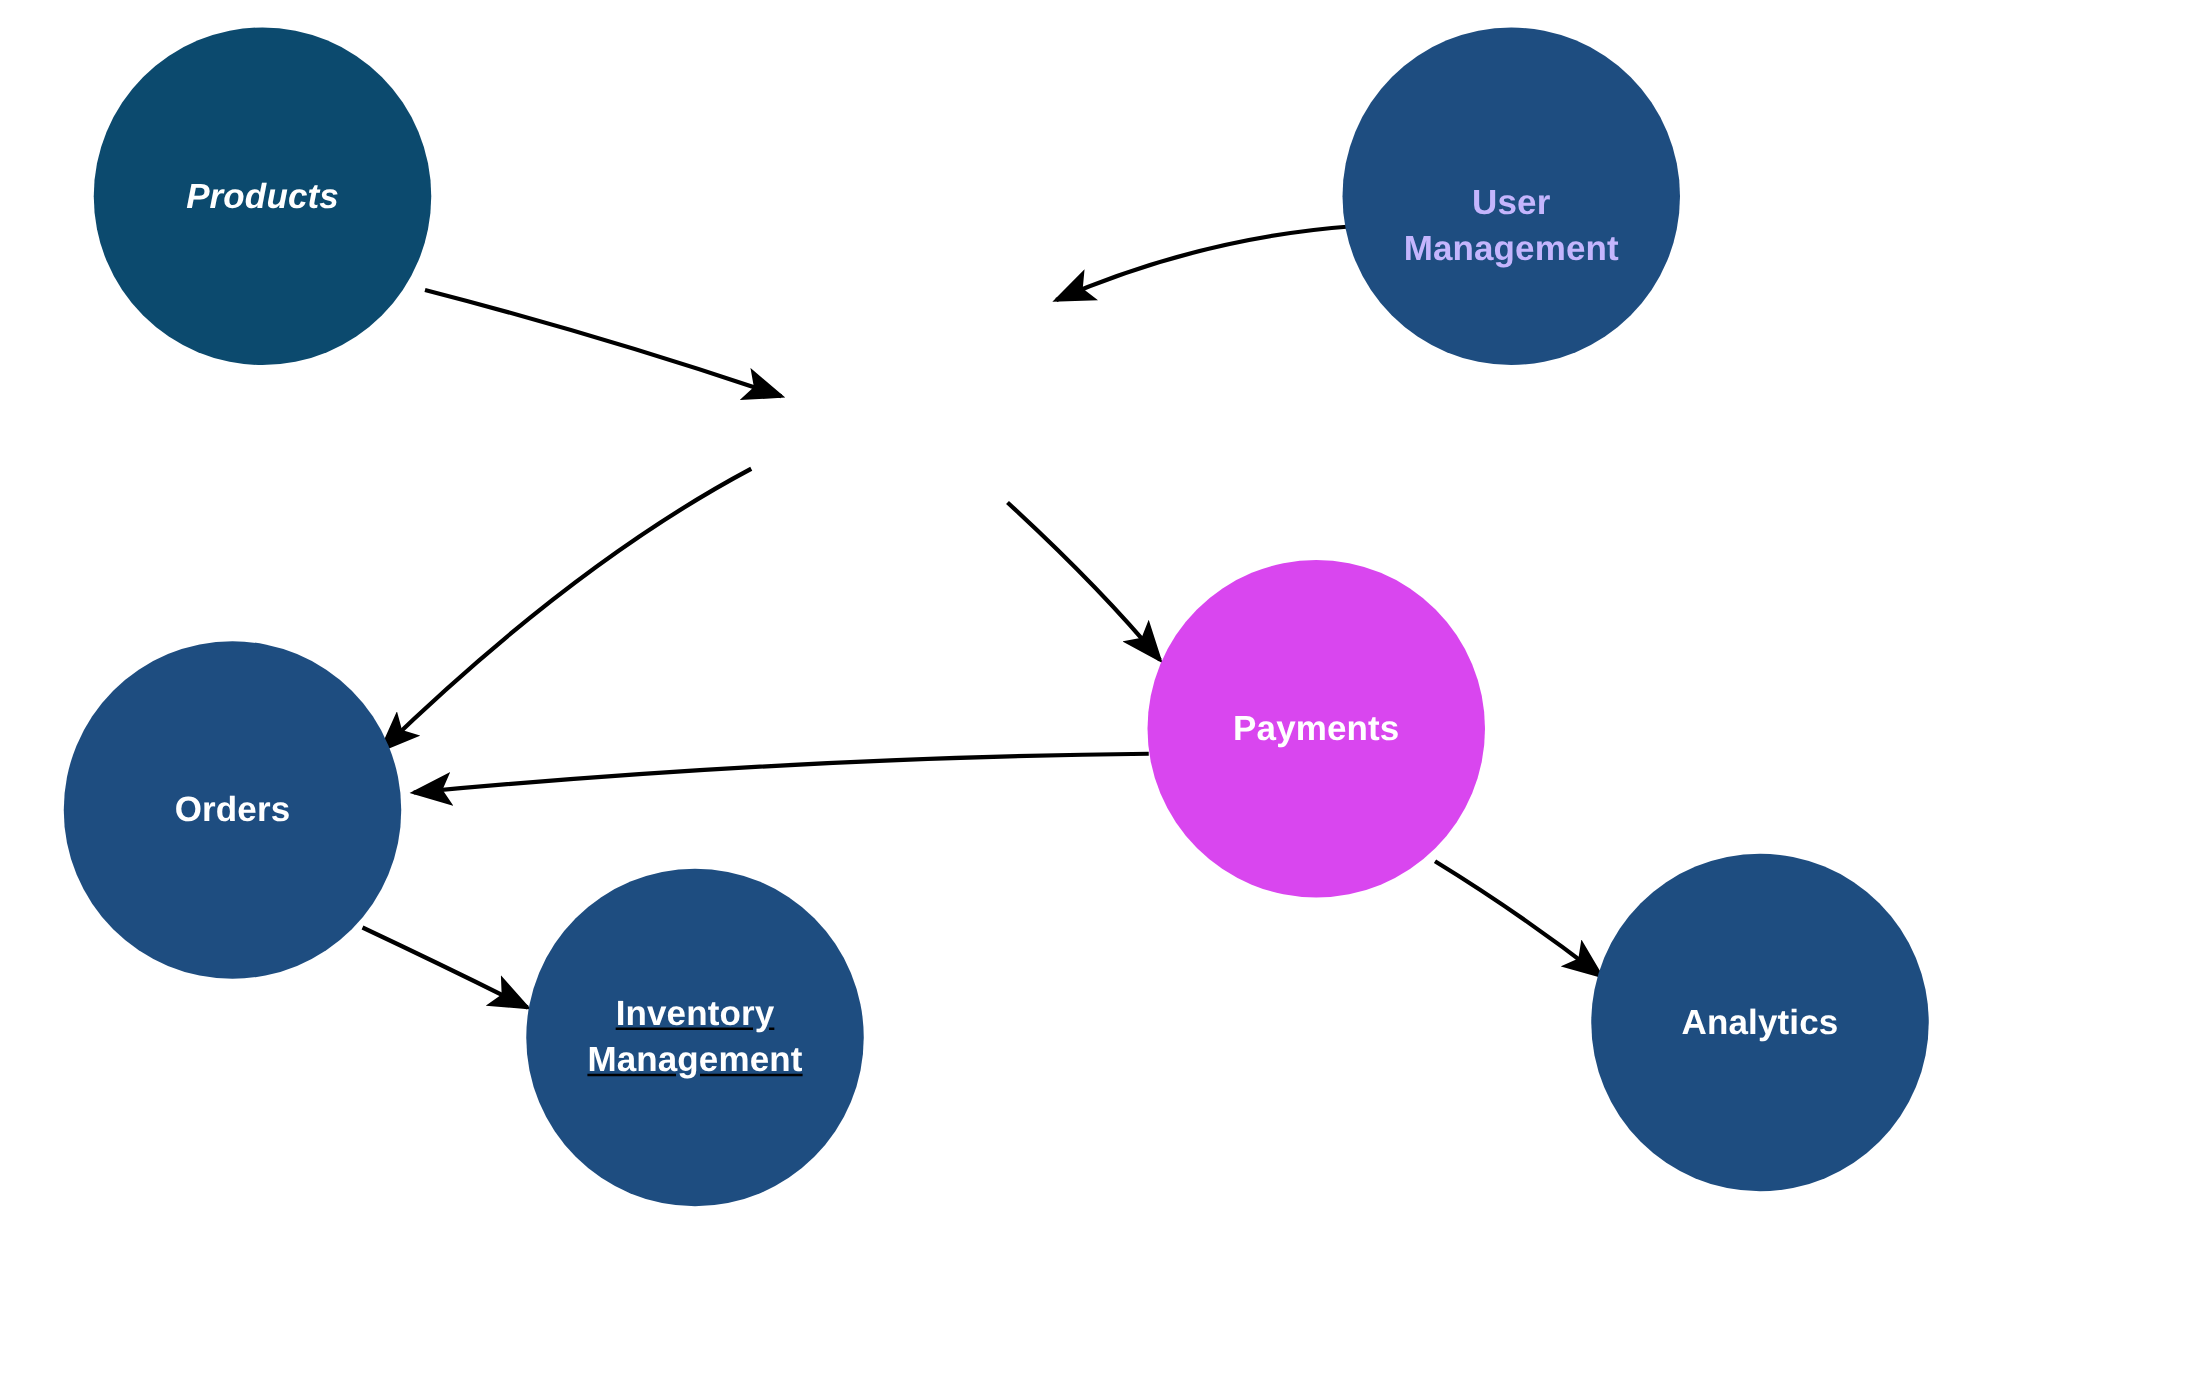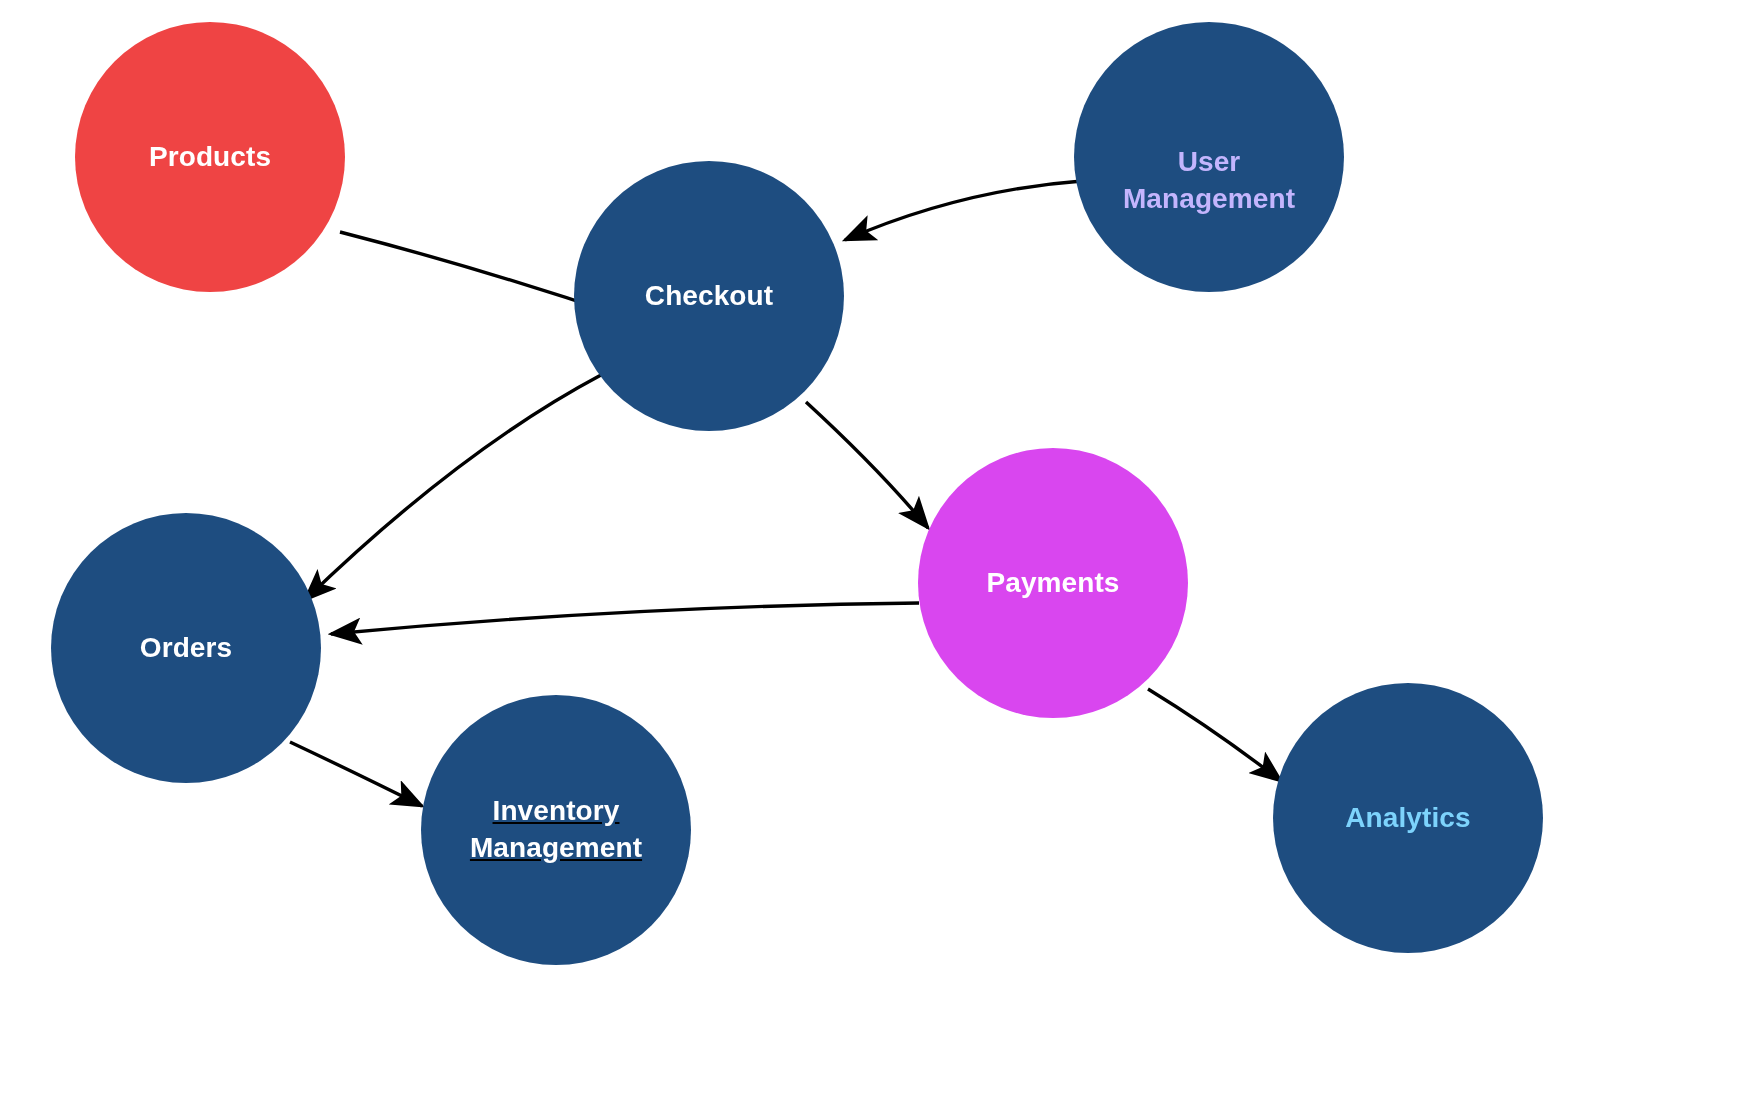--- a/index.html
+++ b/index.html
@@ -66,43 +66,40 @@
 
     <path d="M 806,402 Q 880,470 928,528" fill="none" stroke="#000000" stroke-width="3.4" marker-end="url(#arrowhead)"></path>
 
     <path d="M 919,603 Q 630,606 331,634" fill="none" stroke="#000000" stroke-width="3.4" marker-end="url(#arrowhead)"></path>
 
     <path d="M 290,742 Q 360,775 422,806" fill="none" stroke="#000000" stroke-width="3.4" marker-end="url(#arrowhead)"></path>
 
     <path d="M 1148,689 Q 1215,730 1281,781" fill="none" stroke="#000000" stroke-width="3.4" marker-end="url(#arrowhead)"></path>
   </svg>
 
-  <div class="node" style="left: 75px; top: 22px; width: 270px; height: 270px; background: #ef4444;">
+  <div class="node" style="left: 75px; top: 22px; width: 270px; height: 270px; background: #0c4a6e; font-style: italic;">
     <span class="node-label" style="color: rgb(255, 255, 255);">Products</span>
   </div>
 
-  <div class="node" style="left: 574px; top: 161px; width: 270px; height: 270px; background: rgb(30, 77, 128);">
-    <span class="node-label" style="color: rgb(255, 255, 255);">Checkout</span>
-  </div>
 
   <div class="node" style="left: 1074px; top: 22px; width: 270px; height: 270px; background: rgb(30, 77, 128);">
     <span class="node-label" style="color: #c4b5fd; margin-top: 48px;">User
 Management</span>
   </div>
 
   <div class="node" style="left: 51px; top: 513px; width: 270px; height: 270px; background: rgb(30, 77, 128);">
     <span class="node-label" style="color: rgb(255, 255, 255);">Orders</span>
   </div>
 
   <div class="node" style="left: 918px; top: 448px; width: 270px; height: 270px; background: #d946ef;">
     <span class="node-label" style="color: rgb(255, 255, 255);">Payments</span>
   </div>
 
   <div class="node" style="left: 421px; top: 695px; width: 270px; height: 270px; background: rgb(30, 77, 128); text-decoration: underline;">
     <span class="node-label" style="color: rgb(255, 255, 255);">Inventory
 Management</span>
   </div>
 
   <div class="node" style="left: 1273px; top: 683px; width: 270px; height: 270px; background: rgb(30, 77, 128);">
-    <span class="node-label" style="color: #7dd3fc;">Analytics</span>
+    <span class="node-label" style="color: #ffffff;">Analytics</span>
   </div>
 
 </div>
 
 </body></html>

